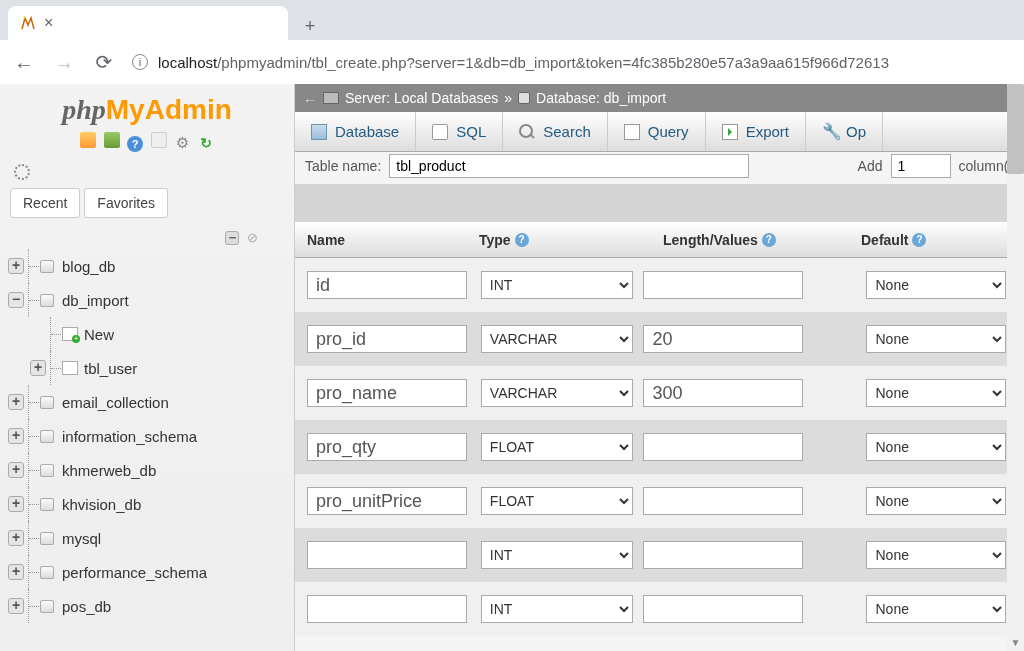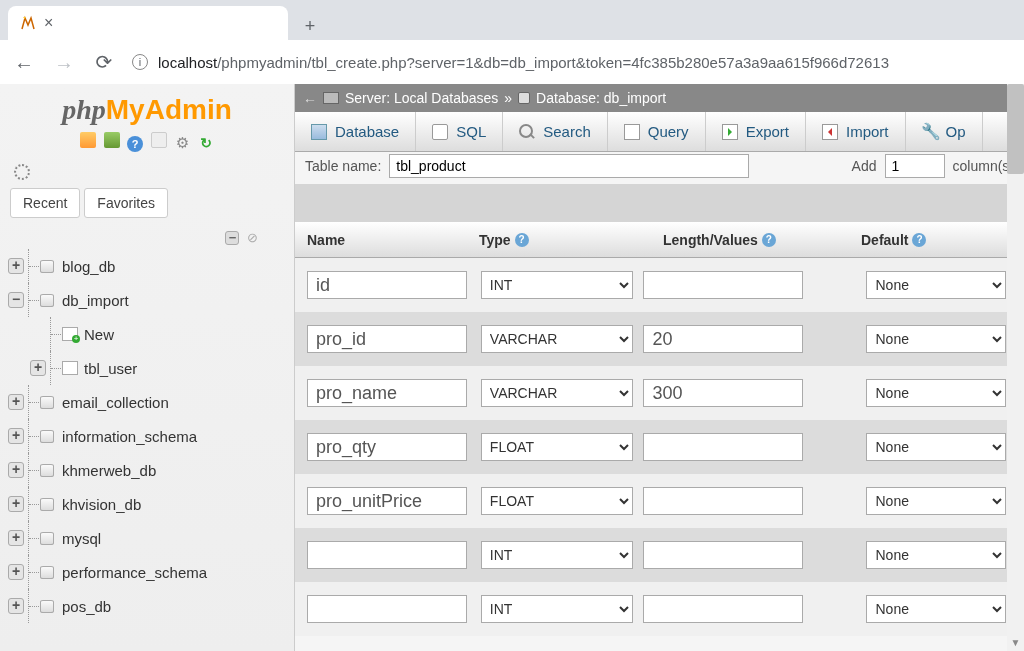--- a/index.html
+++ b/index.html
@@ -71,21 +71,21 @@
 .ti-search { position: relative; }
 .ti-search::before { content: ''; position: absolute; width: 10px; height: 10px; border: 2px solid #888; border-radius: 50%; }
 .ti-search::after { content: ''; position: absolute; width: 6px; height: 2px; background: #888; transform: rotate(45deg); top: 11px; left: 10px; }
 .ti-query { background: #fff; border: 1px solid #999; }
 .ti-export { background: #fff; border: 1px solid #999; position: relative; }
 .ti-export::after { content: ''; position: absolute; right: 1px; top: 3px; border: 4px solid transparent; border-left-color: #3a3; }
 .ti-import { background: #fff; border: 1px solid #999; position: relative; }
 .ti-import::after { content: ''; position: absolute; left: 1px; top: 3px; border: 4px solid transparent; border-right-color: #c33; }
 .ti-op { color: #2a6db5; font-size: 16px; line-height: 16px; }
 
-.tblname-row { display: flex; align-items: center; padding: 2px 10px 6px 10px; gap: 8px; color: #555; font-size: 14px; background: #f5f5f5; }
+.tblname-row { display: flex; align-items: center; padding: 2px 4px 6px 10px; gap: 8px; color: #555; font-size: 14px; background: #f5f5f5; }
 .tblname-row .lbl { white-space: nowrap; }
 .tblname-row input[type=text] { border: 1px solid #aaa; padding: 3px 6px; font-size: 14px; }
 .tblname-row .tname { width: 360px; }
 .tblname-row .cols { width: 60px; }
 
 .spacer-band { height: 38px; background: #d5d5d5; }
 
 .grid { }
 .grid-head { display: flex; background: linear-gradient(#fff,#ddd); border-bottom: 1px solid #aaa; height: 36px; align-items: center; font-weight: bold; color: #333; font-size: 14px; }
 .grid-head .col { display: flex; align-items: center; gap: 4px; }
@@ -258,24 +258,20 @@
         </div>
       <div class="titem">
           <span class="ticn ti-query"></span>
           <span>Query</span>
         </div>
       <div class="titem">
           <span class="ticn ti-export"></span>
           <span>Export</span>
         </div>
       <div class="titem">
-          <span class="ticn ti-import"></span>
-          <span>Import</span>
-        </div>
-      <div class="titem">
           <span class="ticn ti-op">🔧</span>
           <span>Op</span>
         </div>
     </div>
 
     <div class="tblname-row">
       <span class="lbl">Table name:</span>
       <input type="text" class="tname" value="tbl_product" style="">
       <span style="flex:1"></span>
       <span class="lbl">Add</span>

